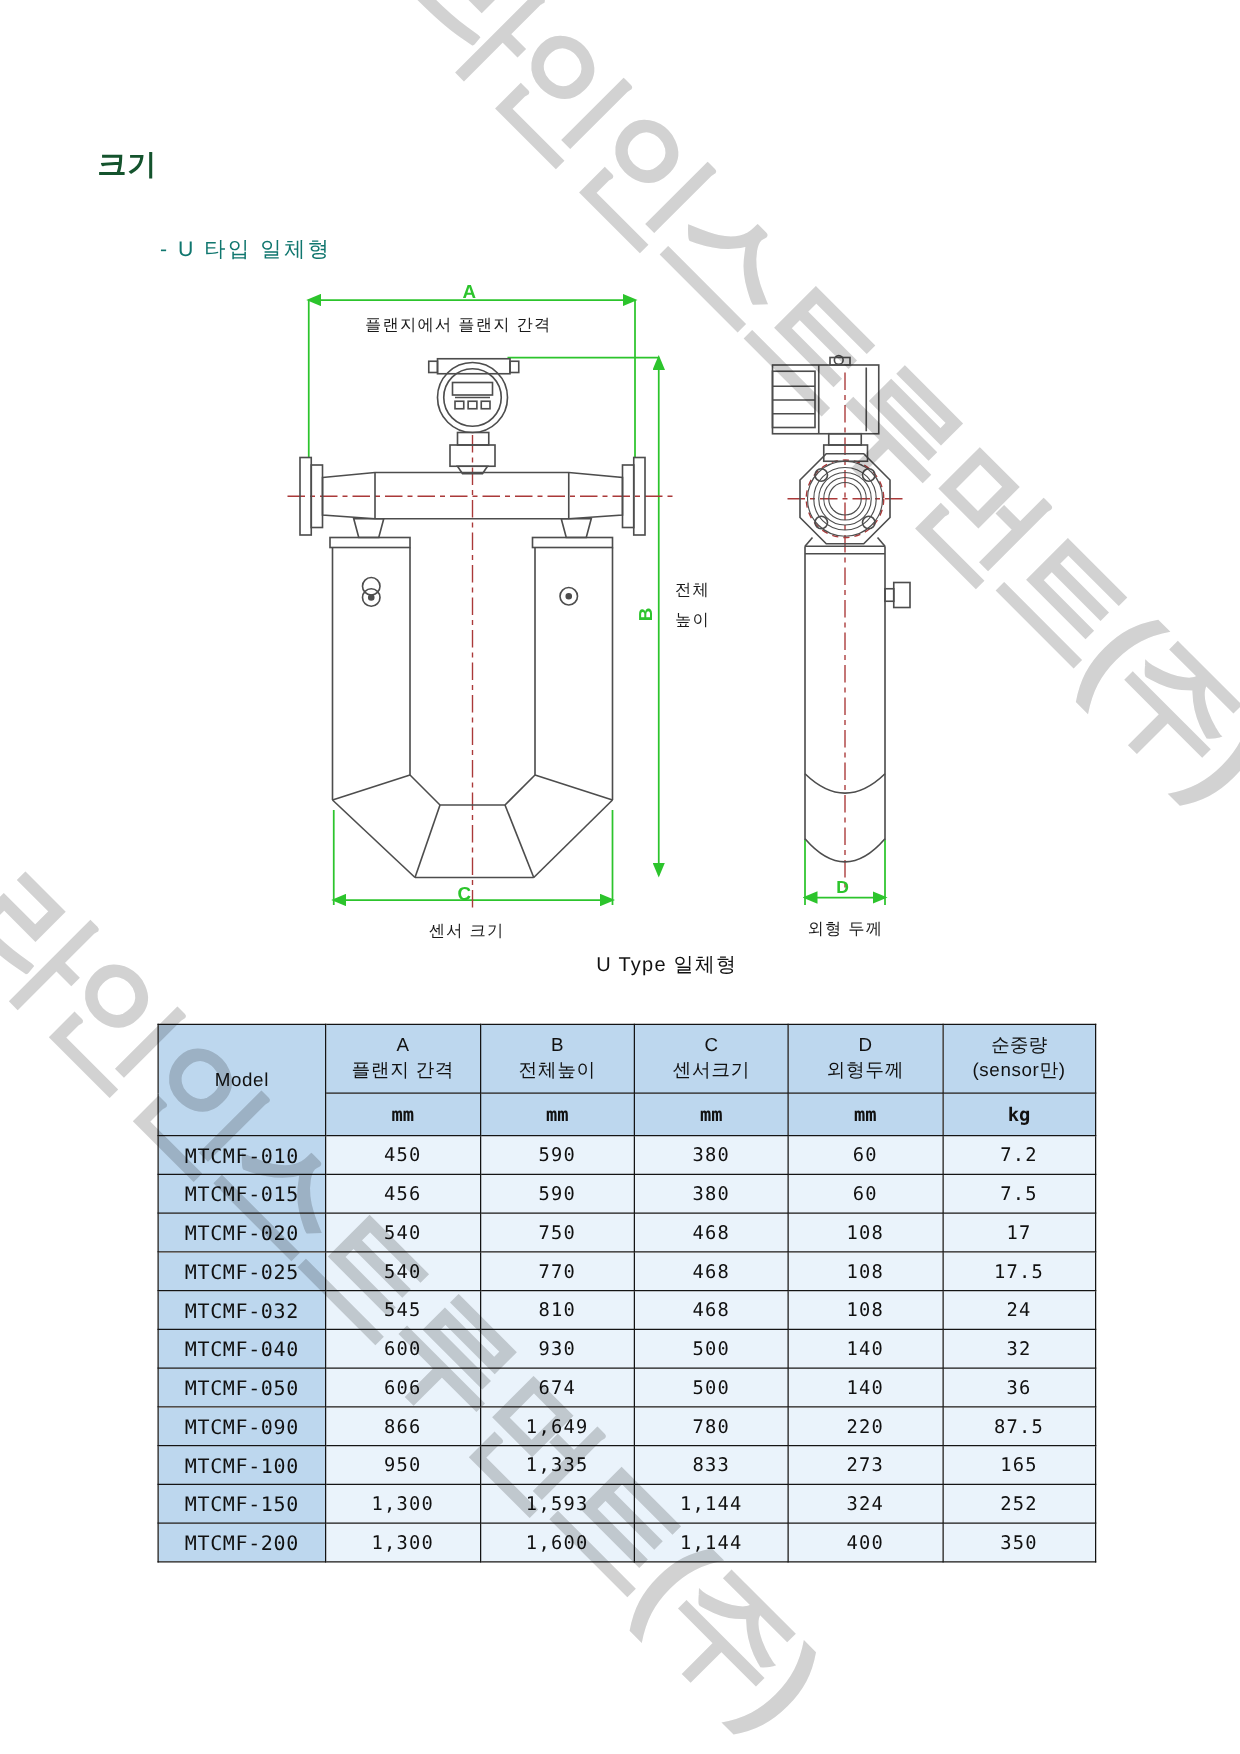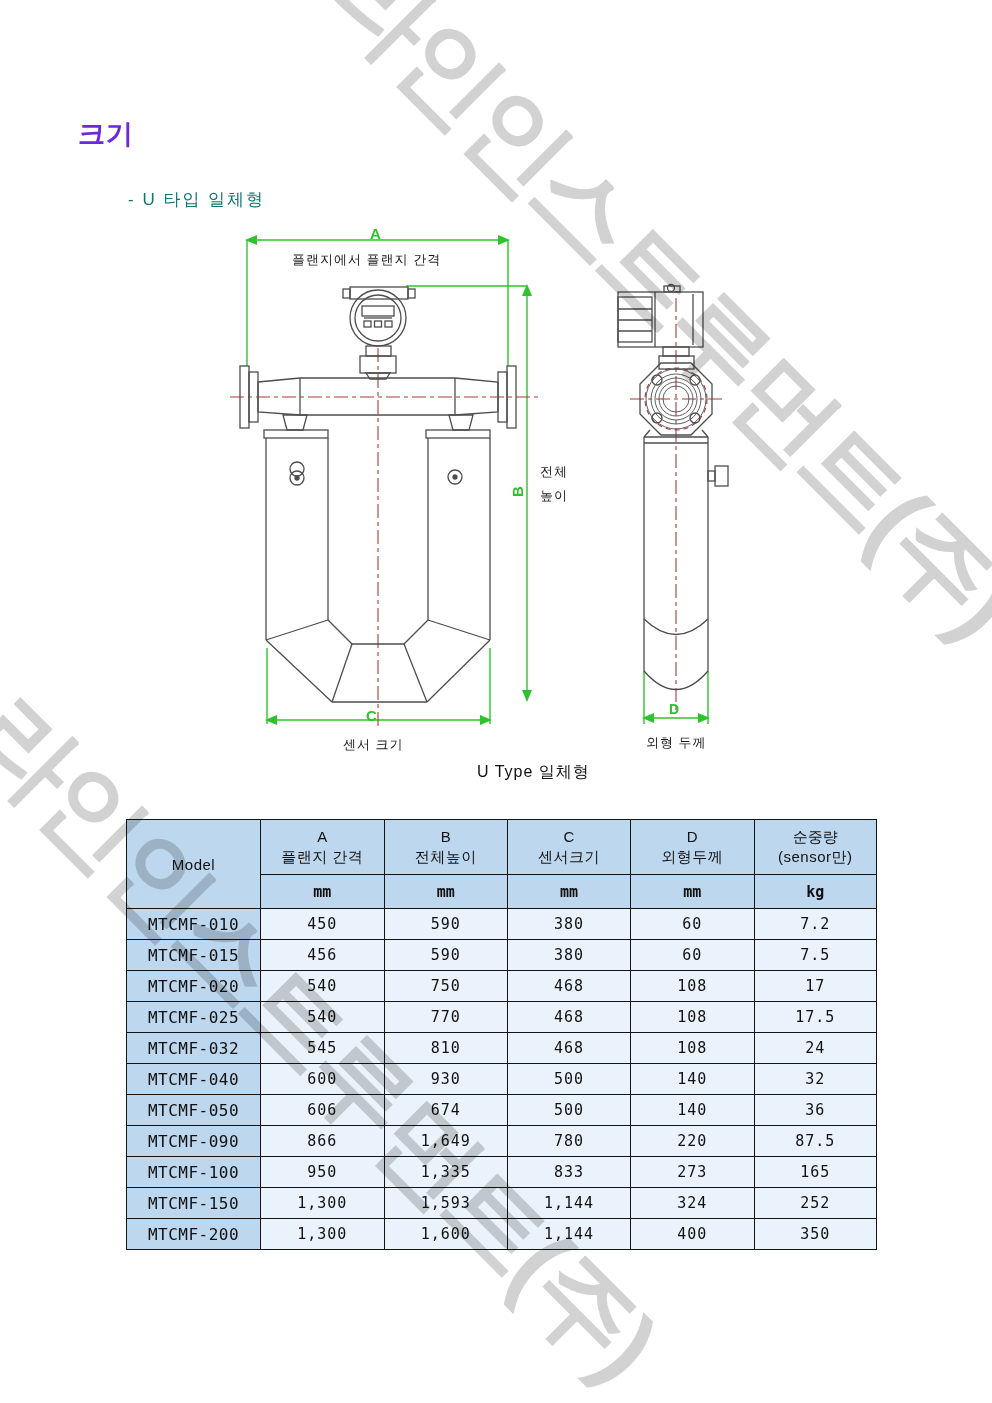--- a/index.html
+++ b/index.html
@@ -7,21 +7,21 @@
   body {
     position:relative;
     background:#ffffff;
     font-family:"Liberation Sans","DejaVu Sans",sans-serif;
     overflow:hidden;
   }
   .layer { position:absolute; }
   
   .doc-title {
     left:78px; top:116px;
-    font-size:27px; font-weight:bold; color:#6d28d9;
+    font-size:23px; font-weight:bold; color:#14532d;
     letter-spacing:1px;
   }
   .doc-subtitle {
     left:128px; top:188px;
     font-size:17px; color:#0f766e; letter-spacing:2px;
   }
   
   #diagram { left:0; top:0; width:992px; height:1403px; z-index:1; pointer-events:none; }
   
   .dim-letter { color:#2cc42c; font-size:15px; font-weight:bold; z-index:2; }

